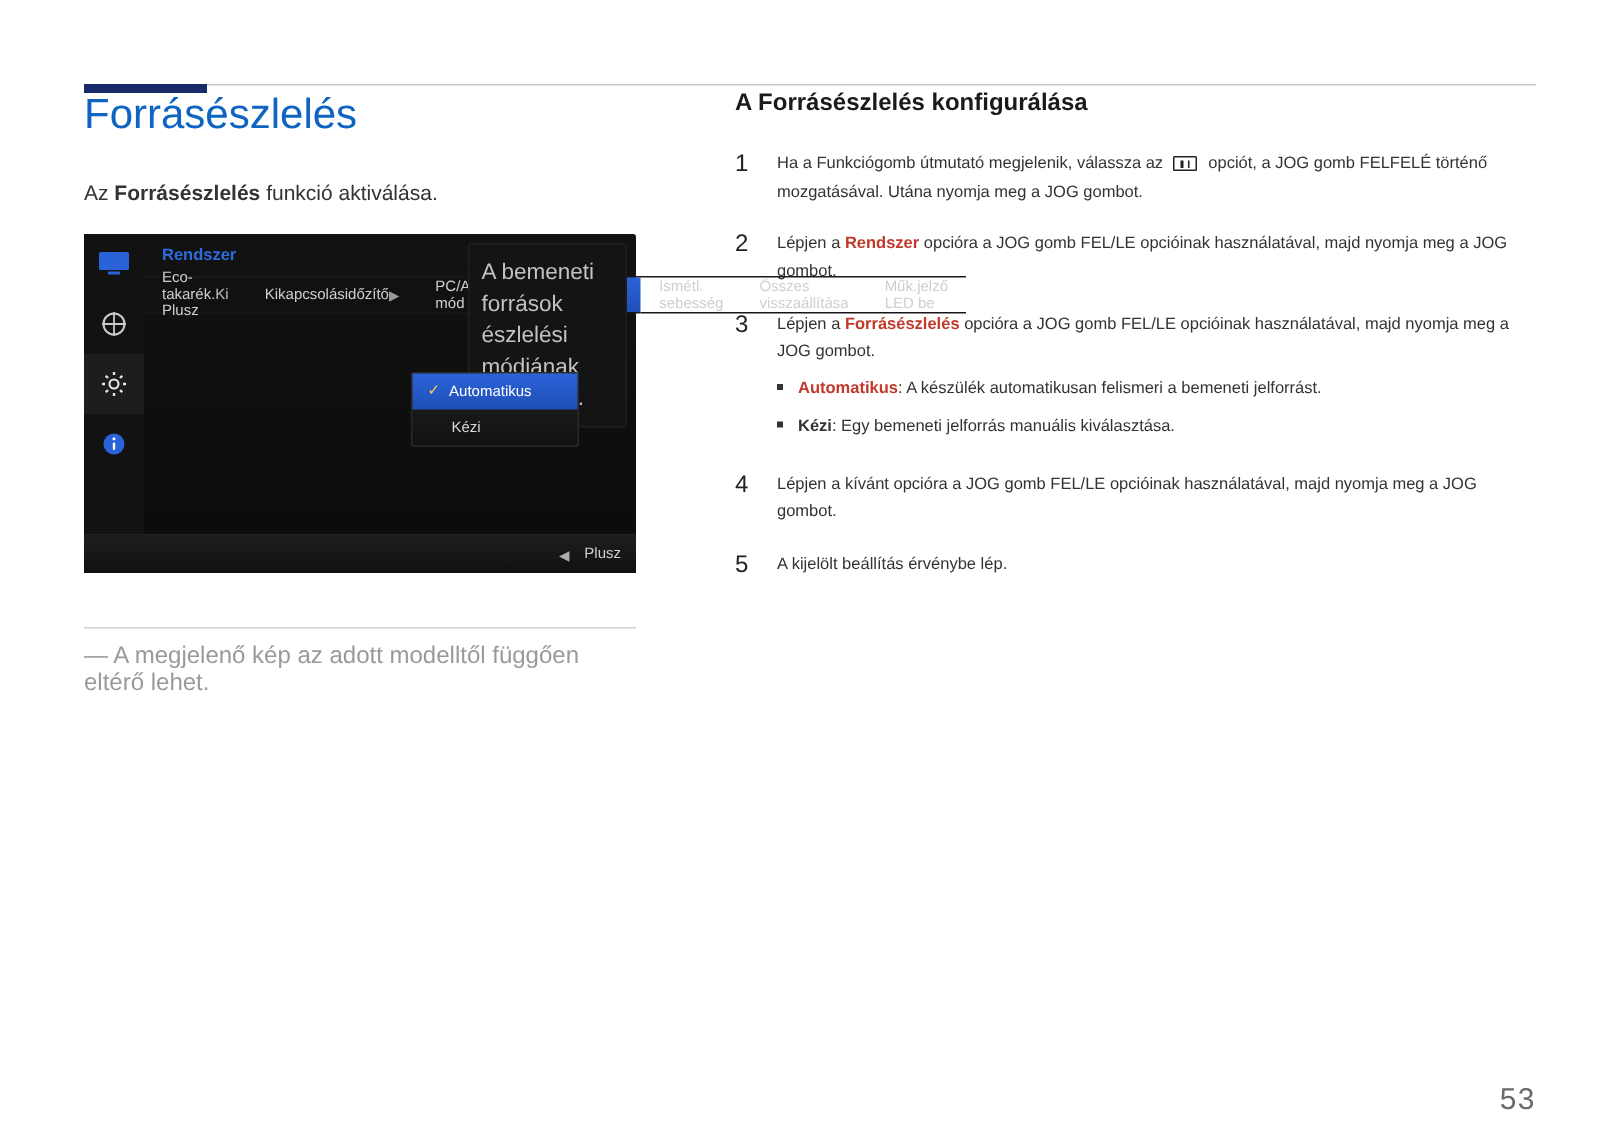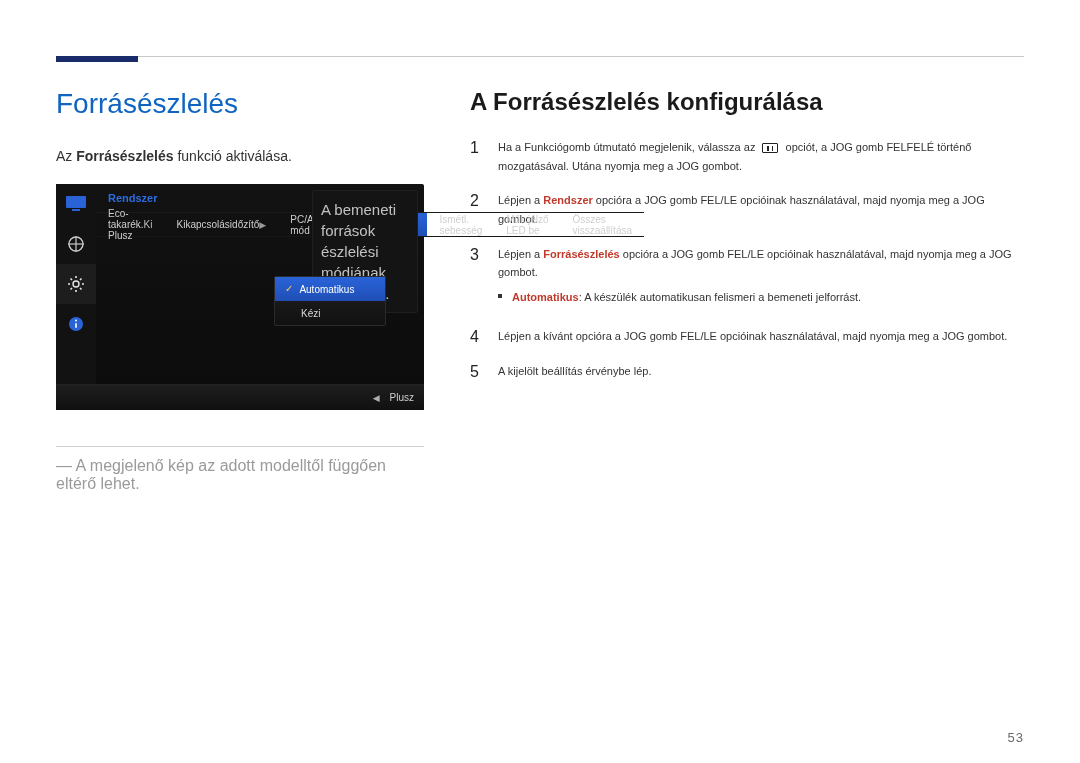--- a/index.html
+++ b/index.html
@@ -1,20 +1,20 @@
 <!DOCTYPE html>
 <html><head>
 <meta charset="utf-8">
 <style>
   * { box-sizing: border-box; margin: 0; padding: 0; }
   html, body { width: 1080px; height: 763px; background: #fff; font-family: "Segoe UI", Arial, sans-serif; color: #333; }
   .page { width: 1080px; height: 763px; position: relative; padding: 0 56px; }
   .topbar { position: absolute; top: 56px; left: 56px; right: 56px; height: 14px; border-top: 1px solid #c9c9c9; }
   .topbar-tab { position: absolute; top: -1px; left: 0; width: 82px; height: 6px; background: #1a2b6a; }
-  .content { display: flex; padding-top: 88px; gap: 46px; justify-content: flex-end; }
+  .content { display: flex; padding-top: 60px; gap: 66px; justify-content: flex-end; }
 
   .leftcol { width: 368px; flex: 0 0 368px; }
   .rightcol { flex: 1; }
 
   h1.left-title { font-size: 28px; font-weight: 400; color: #0f64c2; }
   .intro { margin-top: 28px; font-size: 14px; color: #333; }
   .intro b { font-weight: 700; }
 
   .osd { margin-top: 20px; width: 368px; background: linear-gradient(#121212,#0b0b0b); border-radius: 2px; position: relative; color: #d9d9d9; font-size: 10px; }
   .osd-inner { display: flex; height: 200px; }
@@ -38,37 +38,37 @@
 
   .osd-desc { position: absolute; right: 6px; top: 6px; width: 106px; background: #141414; border: 1px solid #1f1f1f; border-radius: 2px; padding: 8px 8px; color: #c2c2c2; font-size: 15px; line-height: 1.4; z-index: 2; }
 
   .osd-footer { height: 26px; background: linear-gradient(#1e1e1e,#101010); display: flex; align-items: center; justify-content: flex-end; padding: 0 10px; gap: 10px; color: #cfcfcf; font-size: 10px; border-top: 1px solid #222; }
   .osd-footer .tri { font-size: 9px; color: #aeaeae; }
 
   .disclaimer-sep { margin-top: 36px; width: 368px; height: 0; border-top: 1px solid #d0d0d0; }
   .disclaimer { margin-top: 10px; font-size: 16px; color: #9a9a9a; }
   .disclaimer::before { content: "― "; color: #9a9a9a; }
 
-  h2.right-title { font-size: 24px; font-weight: 700; color: #1a1a1a; }
+  h2.right-title { font-size: 16px; font-weight: 700; color: #1a1a1a; }
   ol.steps { list-style: none; margin-top: 22px; display: flex; flex-direction: column; gap: 16px; }
   ol.steps li { display: flex; gap: 14px; font-size: 11px; color: #333; line-height: 1.7; }
   ol.steps li .num { font-size: 16px; font-weight: 400; color: #222; width: 14px; flex: 0 0 14px; line-height: 1.2; }
   ol.steps li .body { flex: 1; }
   .kw-red { color: #c0392b; font-weight: 700; }
   .kw-bold { font-weight: 700; }
   .menu-glyph { display: inline-block; vertical-align: -2px; margin: 0 4px; border: 1.5px solid #222; border-radius: 1px; width: 16px; height: 10px; position: relative; }
   .menu-glyph::before, .menu-glyph::after { content: ""; position: absolute; top: 1.5px; bottom: 1.5px; width: 1.5px; background: #222; }
   .menu-glyph::before { left: 4px; }
   .menu-glyph::after { right: 4px; }
 
   ul.bullets { list-style: none; margin: 6px 0 4px 0; display: flex; flex-direction: column; gap: 6px; font-size: 10.5px; color: #333; }
   ul.bullets li { display: flex; gap: 10px; }
   ul.bullets li .dot { width: 4px; height: 4px; background: #333; border-radius: 0; margin-top: 6px; flex: 0 0 4px; }
 
-  .page-number { position: absolute; bottom: 18px; right: 56px; font-size: 13px; color: #6a6a6a; letter-spacing: 1px; }
+  .page-number { position: absolute; bottom: 18px; right: 56px; font-size: 20px; color: #6a6a6a; letter-spacing: 1px; }
 </style>
 </head>
 <body>
 
 <div class="page">
   <div class="topbar">
     <div class="topbar-tab"></div>
   </div>
 
   <div class="content">
@@ -137,24 +137,24 @@
                 <span class="chev">▶</span>
               </div>
               <div class="osd-item selected">
                 <span>Forrásészlelés</span>
                 <span class="val"></span>
               </div>
               <div class="osd-item">
                 <span>Ismétl. sebesség</span>
               </div>
               <div class="osd-item">
+                <span>Összes visszaállítása</span>
+              </div>
+              <div class="osd-item">
                 <span>Műk.jelző LED be</span>
-              </div>
-              <div class="osd-item">
-                <span>Összes visszaállítása</span>
               </div>
             </div>
           </div>
 
           <div class="osd-desc">
             <span>A bemeneti források észlelési módjának beállítása.</span>
           </div>
 
           <div class="osd-sub">
             <div class="sub-item sel">
@@ -196,20 +196,24 @@
         </li>
         <li>
           <span class="num">3</span>
           <span class="body">
             <span>Lépjen a </span><span class="kw-red">Forrásészlelés</span><span> opcióra a JOG gomb FEL/LE opcióinak használatával, majd nyomja meg a JOG gombot.</span>
             <ul class="bullets">
               <li>
                 <span class="dot"></span>
                 <span><span class="kw-red">Automatikus</span><span>: A készülék automatikusan felismeri a bemeneti jelforrást.</span></span>
               </li>
+              <li>
+                <span class="dot"></span>
+                <span><span class="kw-bold">Kézi</span><span>: Egy bemeneti jelforrás manuális kiválasztása.</span></span>
+              </li>
             </ul>
           </span>
         </li>
         <li>
           <span class="num">4</span>
           <span class="body">Lépjen a kívánt opcióra a JOG gomb FEL/LE opcióinak használatával, majd nyomja meg a JOG gombot.</span>
         </li>
         <li>
           <span class="num">5</span>
           <span class="body">A kijelölt beállítás érvénybe lép.</span>

